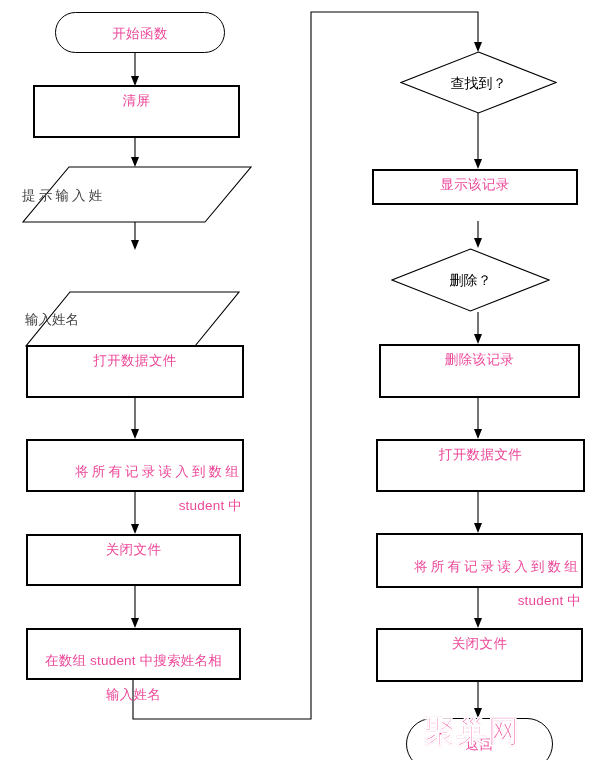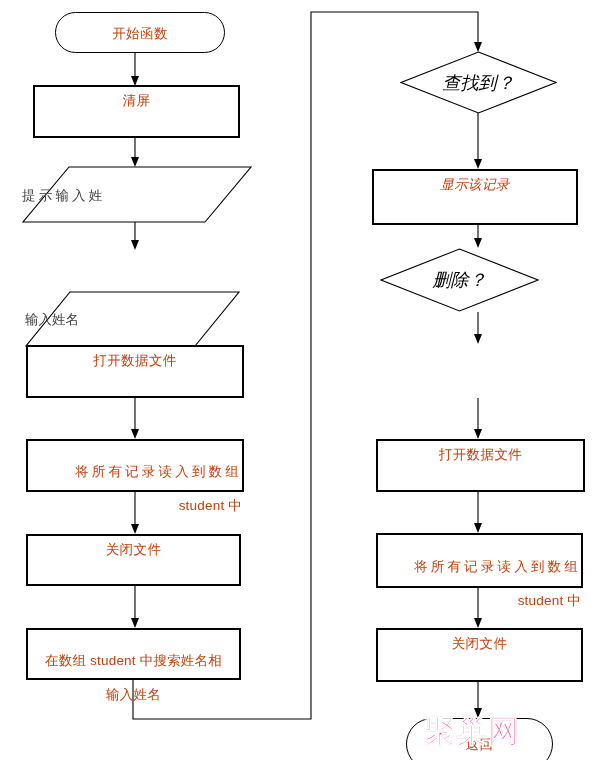--- a/index.html
+++ b/index.html
@@ -27,21 +27,21 @@
     border:1px solid #000;
     background:#ffffff;
     border-radius:999px;
   }
   .node .lbl{
     position:absolute;
     left:0; right:0;
     text-align:center;
     font-size:13.5px;
     line-height:17px;
-    color:#c2410c;
+    color:#ec4899;
     letter-spacing:0.4px;
     white-space:pre-line;
   }
   .proc > .lbl{ top:5px; }
   .term > .lbl{ top:50%; transform:translateY(-50%); }
   
   .proc.textleft > .lbl{
     text-align:center;
     left:6px; right:6px;
     letter-spacing:0.2px;
@@ -63,21 +63,21 @@
     font-size:13.5px; line-height:17px; color:#404040;
   }
 
   
   .dec{ position:absolute; }
   .dec svg{ position:absolute; left:0; top:0; }
   .dec .lbl{
     position:absolute; left:0; right:0;
     top:50%; transform:translateY(-50%);
     text-align:center;
-    font-size:18px; line-height:16px; color:#000;font-style:italic;
+    font-size:14px; line-height:16px; color:#000;
   }
 
   
   .edges{ position:absolute; left:0; top:0; width:612px; height:760px; }
   .edges line, .edges polyline, .edges path{
     stroke:#000; stroke-width:1.1px; fill:none;
   }
   .edges polygon{ fill:#000; stroke:none; }
 
   
@@ -191,31 +191,34 @@
     </div>
   </div>
 
   <div class="dec" style="left:400px;top:51px;width:157px;height:63px;">
     <svg width="157" height="63" viewBox="0 0 157 63">
       <polygon points="78.5,1 156,31.5 78.5,62 1,31.5" fill="#ffffff" stroke="#000" stroke-width="1.1"></polygon>
     </svg>
     <div class="lbl">查找到？</div>
   </div>
 
-  <div class="node proc" style="left:372px;top:169px;width:206px;height:56px;font-style:italic;">
+  <div class="node proc" style="left:372px;top:169px;width:206px;height:36px;">
     <div class="lbl">显示该记录</div>
   </div>
 
-  <div class="dec" style="left:380px;top:248px;width:159px;height:64px;">
+  <div class="dec" style="left:391px;top:248px;width:159px;height:64px;">
     <svg width="159" height="64" viewBox="0 0 159 64">
       <polygon points="79.5,1 158,32 79.5,63 1,32" fill="#ffffff" stroke="#000" stroke-width="1.1"></polygon>
     </svg>
     <div class="lbl">删除？</div>
   </div>
 
+  <div class="node proc" style="left:379px;top:344px;width:201px;height:54px;">
+    <div class="lbl">删除该记录</div>
+  </div>
 
   <div class="node proc" style="left:376px;top:439px;width:209px;height:53px;">
     <div class="lbl">打开数据文件</div>
   </div>
 
   <div class="node proc justify" style="left:376px;top:533px;width:207px;height:55px;">
     <div class="lbl" style="position:static;padding-top:6px;">
       <div class="spread">将所有记录读入到数组</div>
       <div>student 中</div>
     </div>

